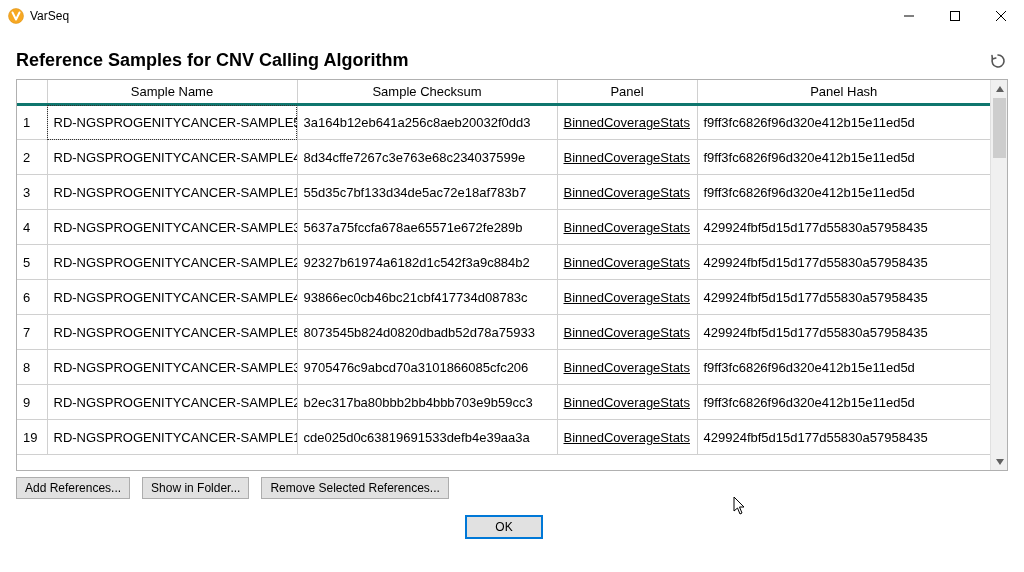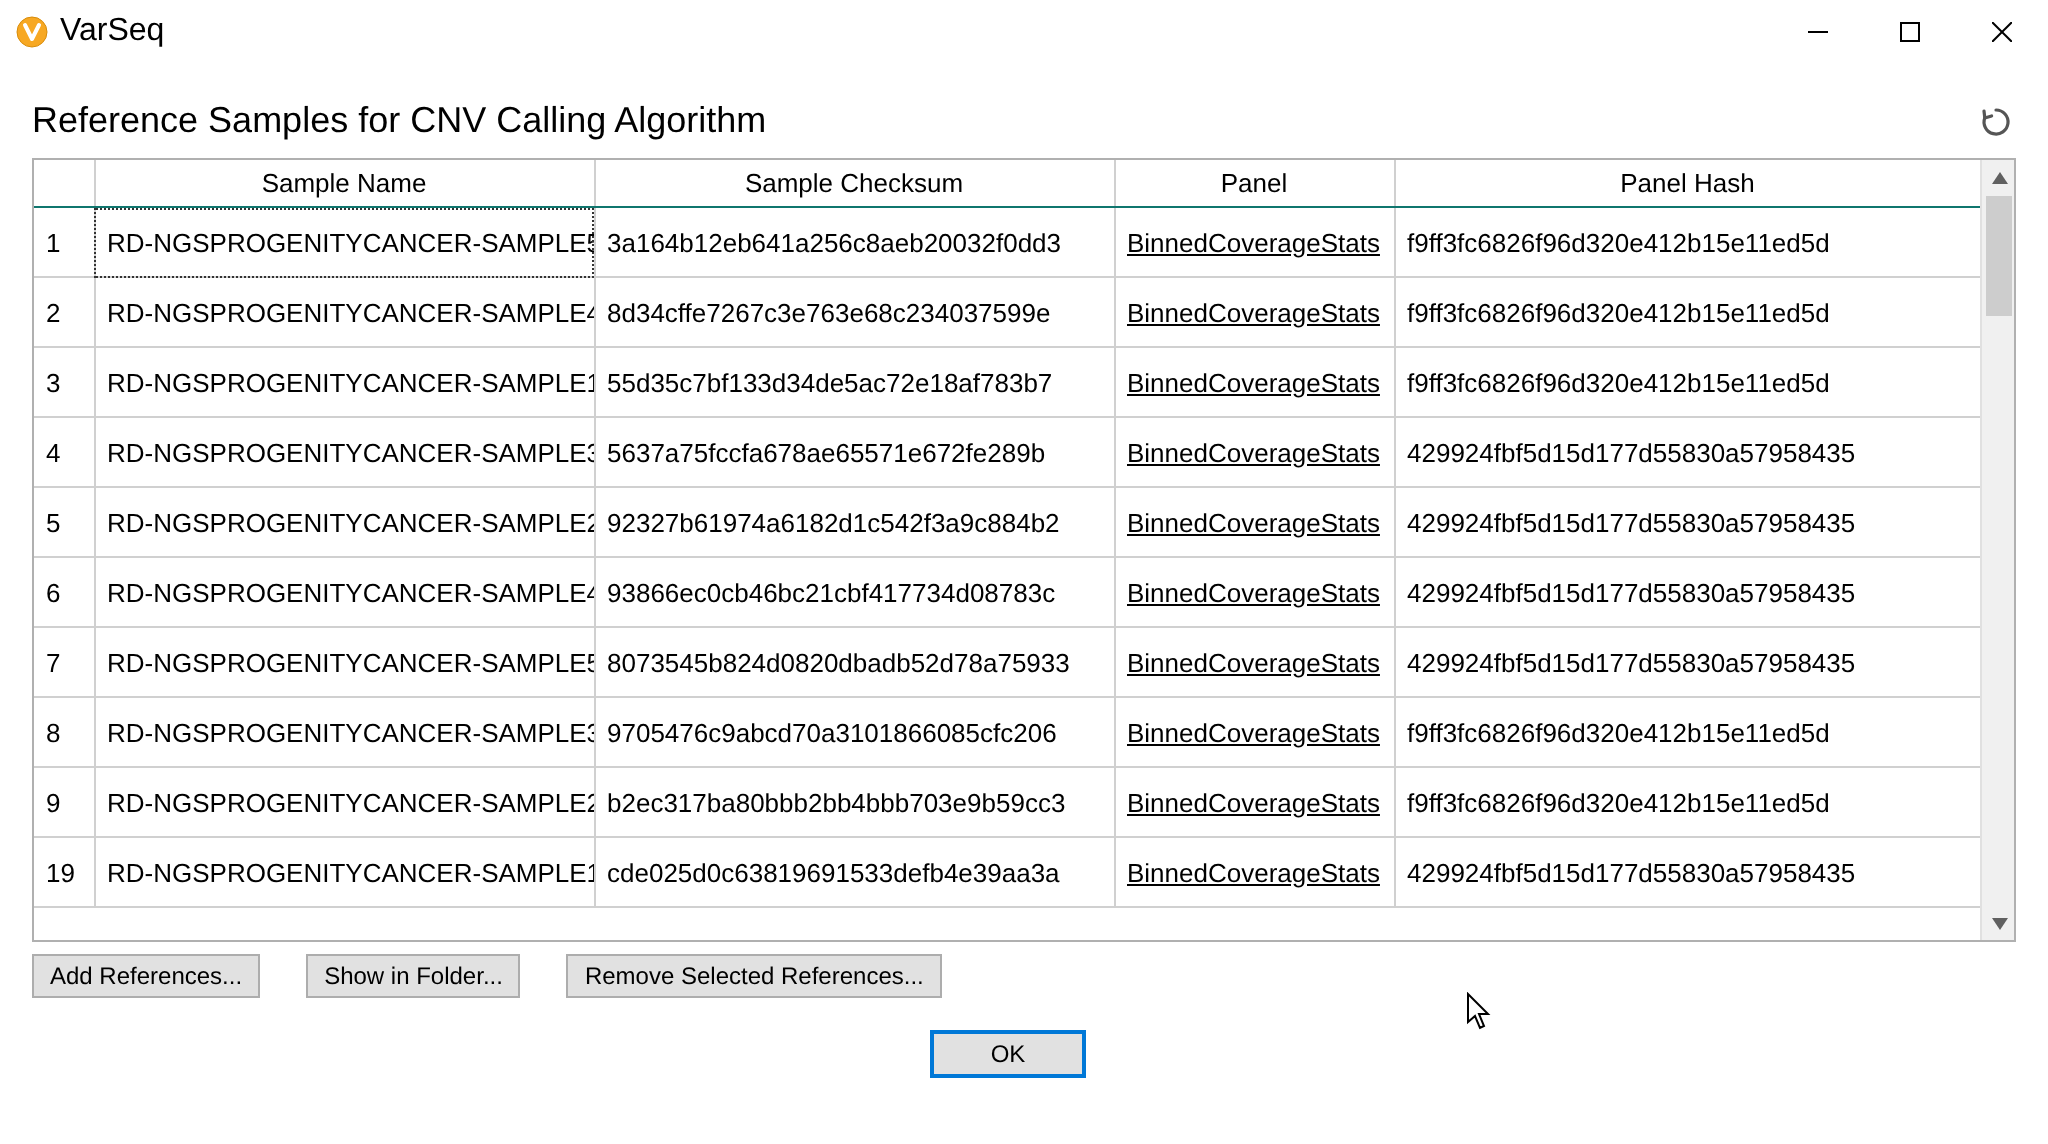--- a/index.html
+++ b/index.html
@@ -21,21 +21,21 @@
     border-bottom: 1px solid #fff;
   }
   .titlebar .app-icon {
     width: 16px; height: 16px;
     margin-right: 6px;
     display: inline-flex;
     align-items: center;
     justify-content: center;
   }
   .titlebar .title {
-    font-size: 16px;
+    font-size: 12px;
     color: #000;
   }
   .titlebar .spacer { flex: 1; }
   .win-btns { display: flex; height: 100%; }
   .win-btn {
     width: 46px; height: 32px;
     display: flex; align-items: center; justify-content: center;
     font-family: "Segoe MDL2 Assets", "Segoe UI Symbol", sans-serif;
     font-size: 10px;
     color: #000;
@@ -46,21 +46,21 @@
     padding: 18px 16px 0 16px;
   }
   .heading-row {
     display: flex;
     align-items: center;
     justify-content: space-between;
     margin-bottom: 8px;
   }
   .heading {
     font-size: 18px;
-    font-weight: 400;
+    font-weight: 700;
     color: #000;
     text-align: center;
   }
   .refresh-btn {
     width: 20px; height: 20px;
     display: flex; align-items: center; justify-content: center;
     color: #333;
   }
   
   .table-wrap {
@@ -78,21 +78,21 @@
     width: 100%;
     table-layout: fixed;
   }
   thead th {
     background: #fff;
     font-weight: 400;
     font-size: 13px;
     text-align: center;
     padding: 4px 6px;
     border-right: 1px solid #d0d0d0;
-    border-bottom: 1px solid #0f766e;
+    border-bottom: 3px solid #0f766e;
     height: 22px;
     overflow: hidden;
     white-space: nowrap;
   }
   thead th:last-child { border-right: none; }
   tbody td {
     font-size: 13px;
     padding: 0 6px;
     height: 35px;
     border-right: 1px solid #d0d0d0;
@@ -137,21 +137,21 @@
     display: flex; align-items: center; justify-content: center;
     font-size: 8px; color: #606060;
   }
   .vscroll .arrow.up { top: 0; }
   .vscroll .arrow.down { bottom: 0; }
   
   .toolbar-row {
     display: flex;
     align-items: center;
     padding: 6px 0 0 0;
-    gap: 23px;
+    gap: 12px;
   }
   .toolbar-row .flex-spacer { flex: 1; }
   .btn {
     background: #e1e1e1;
     border: 1px solid #adadad;
     padding: 3px 8px;
     font-size: 12px;
     font-family: inherit;
     color: #000;
     height: 22px;

